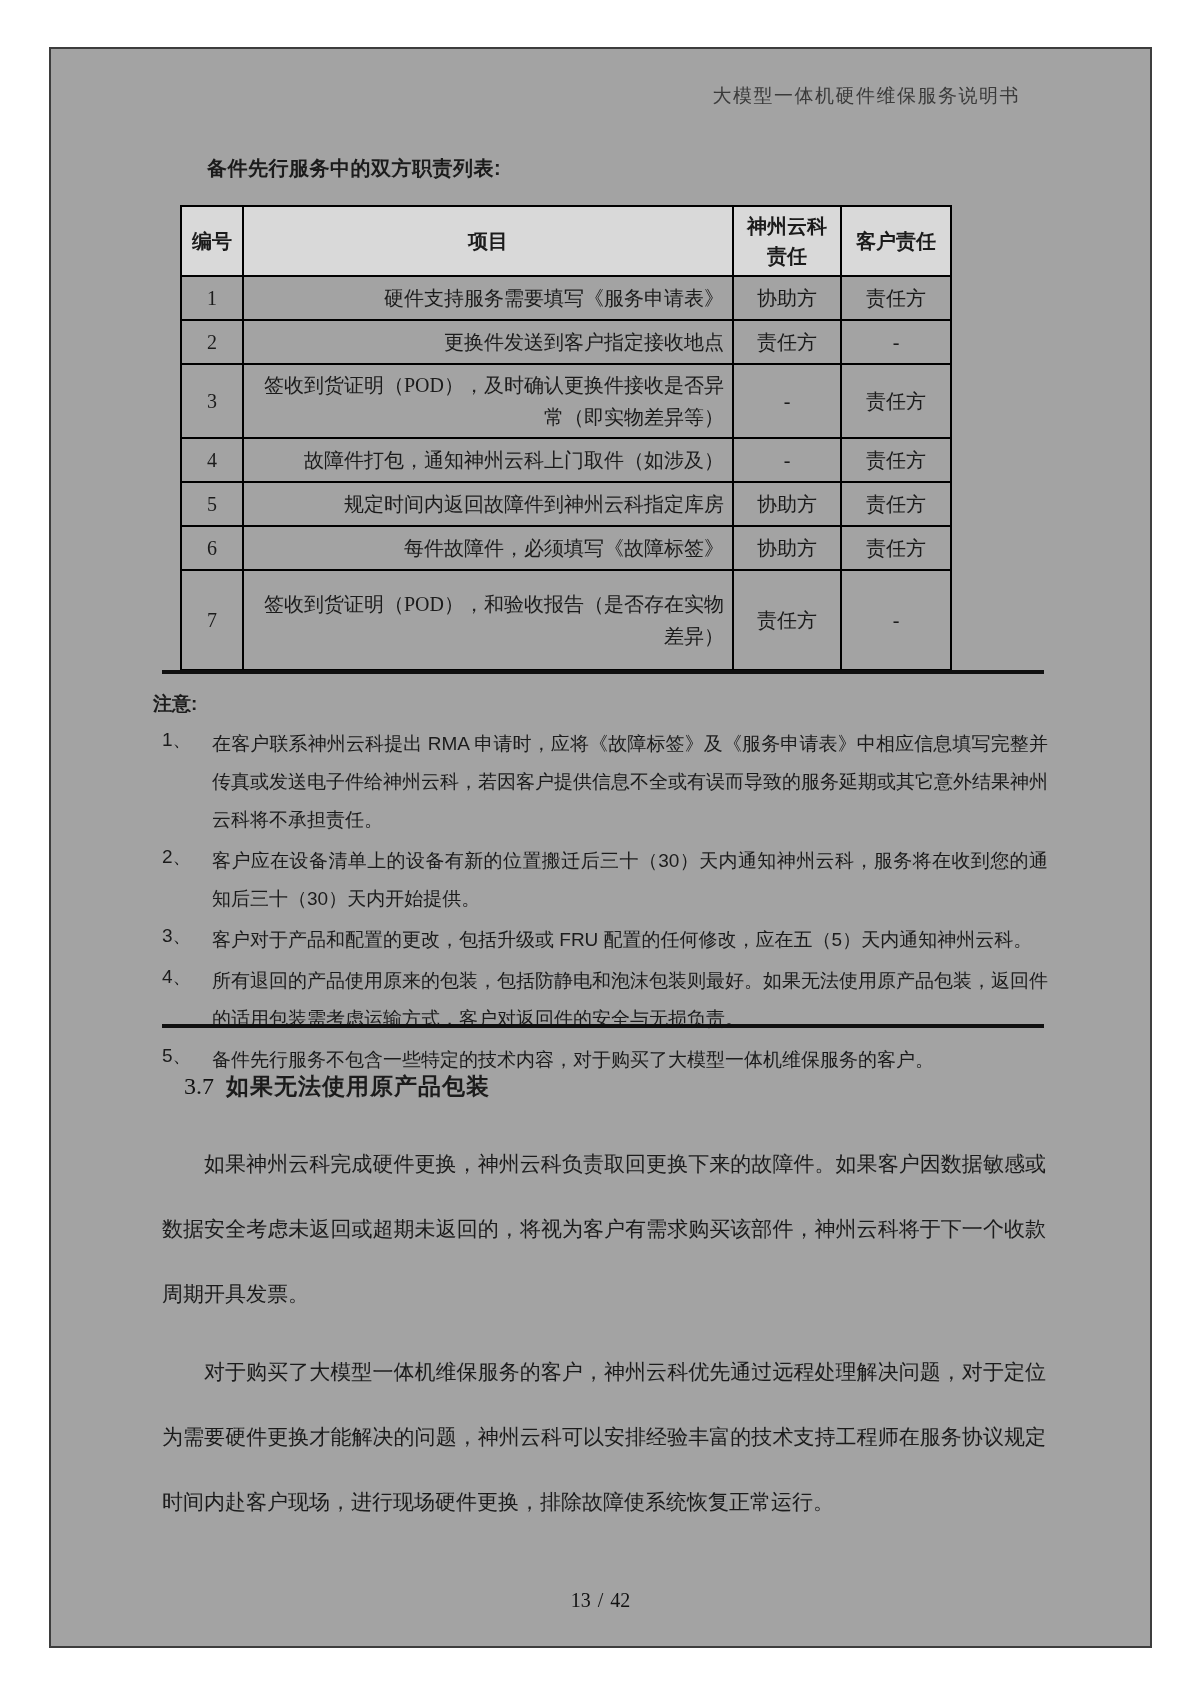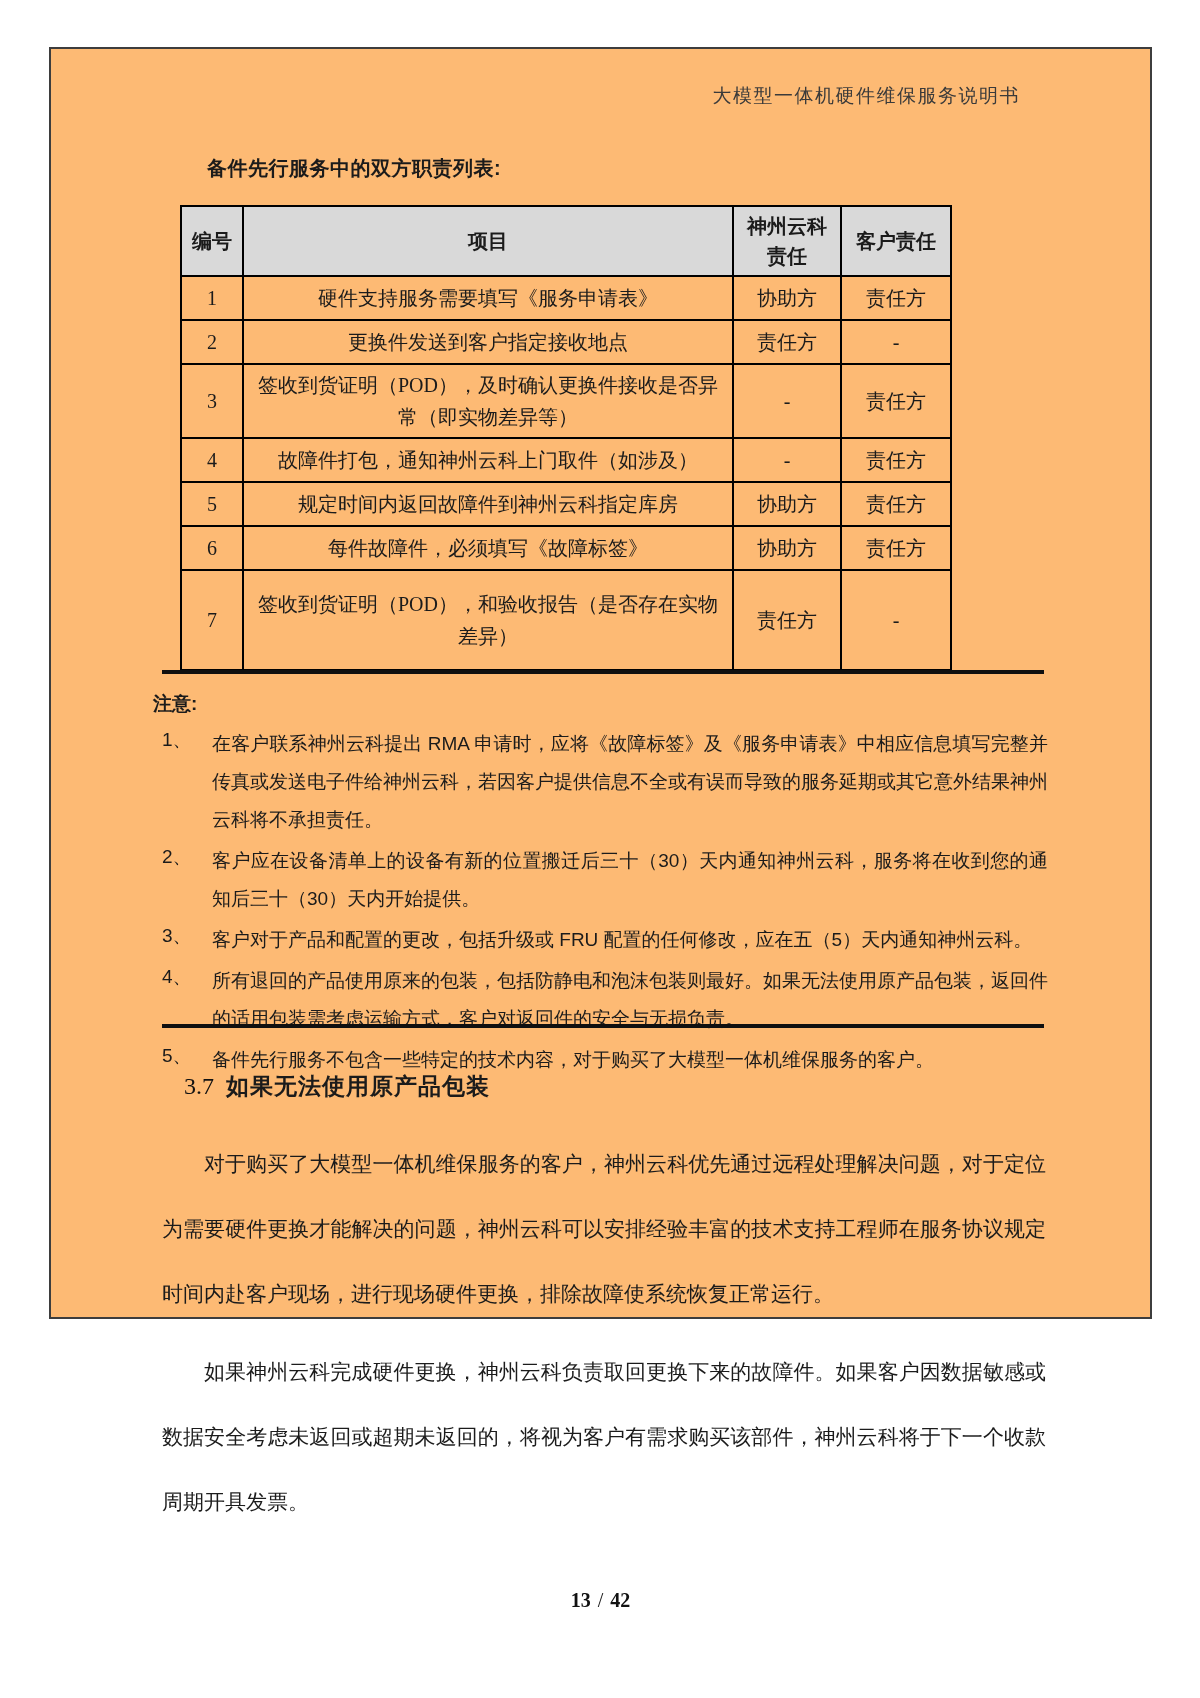--- a/index.html
+++ b/index.html
@@ -2,22 +2,22 @@
 <html><head>
 <meta charset="utf-8">
 <style>
   html,body{margin:0;padding:0;background:#ffffff;}
   body{
     width:1200px;height:1698px;position:relative;
     font-family:"Liberation Sans",sans-serif;
     color:#1b1b1b;
   }
   .frame{
-    position:absolute;left:49px;top:47px;width:1103px;height:1272px;
-    border:2px solid #3d3d3d;box-sizing:border-box;background:#fdba74;
+    position:absolute;left:49px;top:47px;width:1103px;height:1601px;
+    border:2px solid #3d3d3d;box-sizing:border-box;background:#a3a3a3;
   }
   .doc-header{
     position:absolute;top:34px;right:130px;
     font-family:"Liberation Serif",serif;
     font-size:19px;color:#3a3a3a;letter-spacing:1.5px;
   }
   .intro-line{
     position:absolute;top:106px;left:156px;
     font-size:20px;font-weight:bold;letter-spacing:0.5px;
   }
@@ -34,21 +34,21 @@
   }
   .resp-table thead th{
     background:#d9d9d9;font-weight:bold;text-align:center;
     height:66px;line-height:1.5;
   }
   .col-id{width:62px;}
   .col-item{width:490px;}
   .col-vendor{width:108px;}
   .col-customer{width:110px;}
   .cell-id,.cell-vendor,.cell-customer{text-align:center;}
-  .cell-item{text-align:center;padding-left:14px;line-height:1.6;}
+  .cell-item{text-align:right;padding-left:14px;line-height:1.6;}
   tr.row-s td{height:44px;}
   tr.row-m td{height:66px;}
   tr.row-l td{height:100px;}
   .thick-rule{
     position:absolute;left:111px;width:882px;height:4px;background:#101010;
   }
   .rule-1{top:621px;}
   .rule-2{top:975px;}
   .notes-label{
     position:absolute;top:642px;left:102px;
@@ -74,21 +74,21 @@
   .body-paragraphs{
     position:absolute;top:1082px;left:111px;width:884px;
     font-size:21px;line-height:65px;text-align:justify;
   }
   .body-paragraphs p{margin:0 0 13px 0;text-indent:2em;}
   .page-footer{
     position:absolute;top:1540px;left:0;width:100%;
     text-align:center;
     font-family:"Liberation Serif",serif;font-size:20px;color:#111;
   }
-  .page-footer .pg{font-weight:bold;margin-top:20px;}
+  .page-footer .pg{font-weight:normal;margin-top:20px;}
   .page-footer .sep{font-weight:normal;padding:0 7px;}
 </style>
 </head>
 <body>
 
 <div class="frame">
 
   <div class="doc-header">大模型一体机硬件维保服务说明书</div>
 
   <div class="intro-line">备件先行服务中的双方职责列表:</div>
@@ -184,21 +184,21 @@
     </div>
   </div>
 
   <div class="thick-rule rule-2"></div>
 
   <div class="section-heading">
     <span class="section-number">3.7</span><span class="section-title">如果无法使用原产品包装</span>
   </div>
 
   <div class="body-paragraphs">
+    <p>如果神州云科完成硬件更换，神州云科负责取回更换下来的故障件。如果客户因数据敏感或数据安全考虑未返回或超期未返回的，将视为客户有需求购买该部件，神州云科将于下一个收款周期开具发票。</p>
     <p>对于购买了大模型一体机维保服务的客户，神州云科优先通过远程处理解决问题，对于定位为需要硬件更换才能解决的问题，神州云科可以安排经验丰富的技术支持工程师在服务协议规定时间内赴客户现场，进行现场硬件更换，排除故障使系统恢复正常运行。</p>
-    <p>如果神州云科完成硬件更换，神州云科负责取回更换下来的故障件。如果客户因数据敏感或数据安全考虑未返回或超期未返回的，将视为客户有需求购买该部件，神州云科将于下一个收款周期开具发票。</p>
   </div>
 
   <div class="page-footer">
     <span class="pg">13</span><span class="sep">/</span><span class="pg">42</span>
   </div>
 
 </div>
 
 </body></html>

